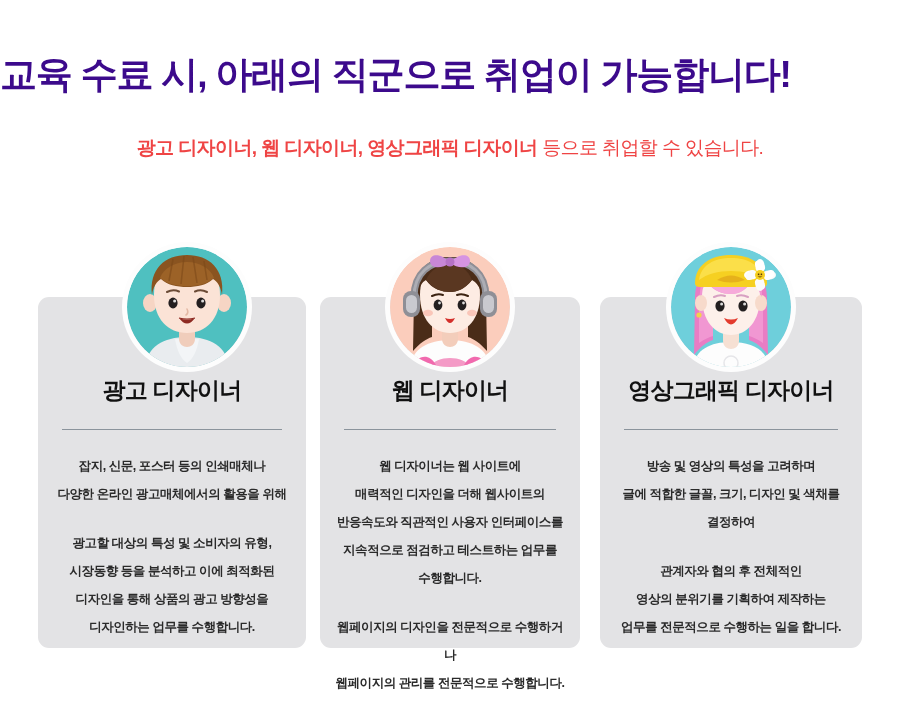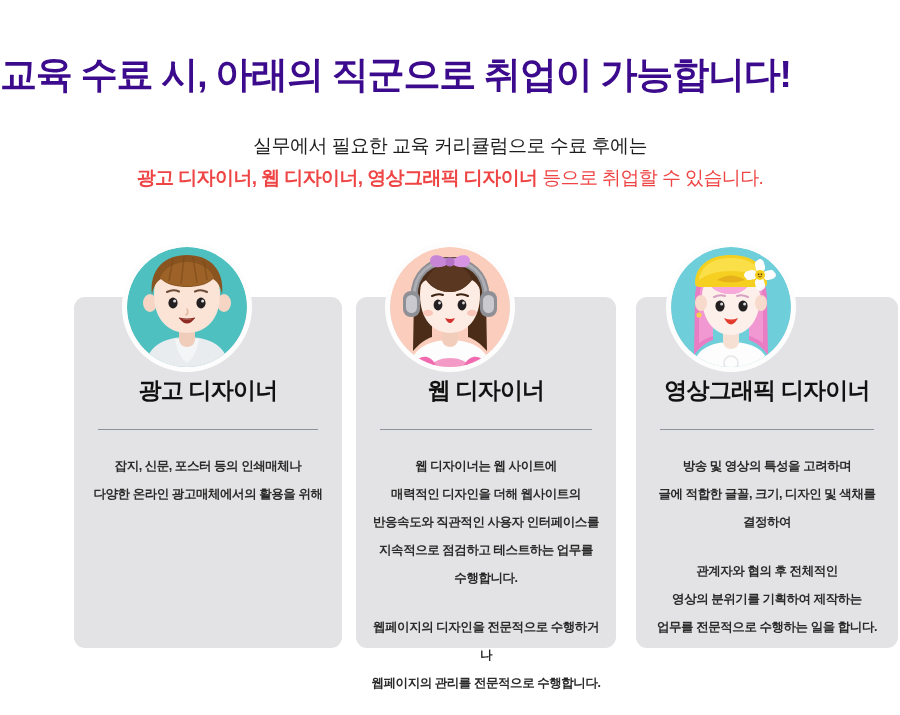--- a/index.html
+++ b/index.html
@@ -40,21 +40,20 @@
   .subtitle .line2 .thin{ font-weight:normal; }
 
   
   .cards{
     position:absolute; left:0; top:0; width:900px; height:715px;
   }
   .card{
     position:absolute;
     background:#e3e3e5;
     border-radius:11px;
-    margin-left:36px;
   }
   #card-1{ left:38px;  top:297px; width:268px; height:351px; }
   #card-2{ left:320px; top:297px; width:260px; height:351px; }
   #card-3{ left:600px; top:297px; width:262px; height:351px; }
 
   .card-title{
     position:absolute;
     left:0; width:100%;
     top:78px;
     text-align:center;
@@ -97,32 +96,32 @@
   #avatar-2{ left:390px; top:247px; }
   #avatar-3{ left:671px; top:247px; }
   .avatar svg{ display:block; width:120px; height:120px; }
 </style>
 </head>
 <body>
 
 <h1 class="main-title">교육 수료 시, 아래의 직군으로 취업이 가능합니다!</h1>
 
 <div class="subtitle">
-  <div class="line1">실무에서 필요한 교육 커리큘럼으로 수료 후에는</div>
   <div class="line2"><span>광고 디자이너, 웹 디자이너, 영상그래픽 디자이너</span><span class="thin"> 등으로 취업할 수 있습니다.</span></div>
 </div>
 
 <div class="cards">
 
   <div class="card" id="card-1">
     <div class="card-title">광고 디자이너</div>
     <div class="divider"></div>
     <div class="card-body">
       <div class="para">잡지, 신문, 포스터 등의 인쇄매체나<br>다양한 온라인 광고매체에서의 활용을 위해</div>
       <div class="gap"></div>
+      <div class="para">광고할 대상의 특성 및 소비자의 유형,<br>시장동향 등을 분석하고 이에 최적화된<br>디자인을 통해 상품의 광고 방향성을<br>디자인하는 업무를 수행합니다.</div>
     </div>
   </div>
 
   <div class="card" id="card-2">
     <div class="card-title">웹 디자이너</div>
     <div class="divider"></div>
     <div class="card-body">
       <div class="para">웹 디자이너는 웹 사이트에<br>매력적인 디자인을 더해 웹사이트의<br>반응속도와 직관적인 사용자 인터페이스를<br>지속적으로 점검하고 테스트하는 업무를<br>수행합니다.</div>
       <div class="gap"></div>
       <div class="para">웹페이지의 디자인을 전문적으로 수행하거나<br>웹페이지의 관리를 전문적으로 수행합니다.</div>

